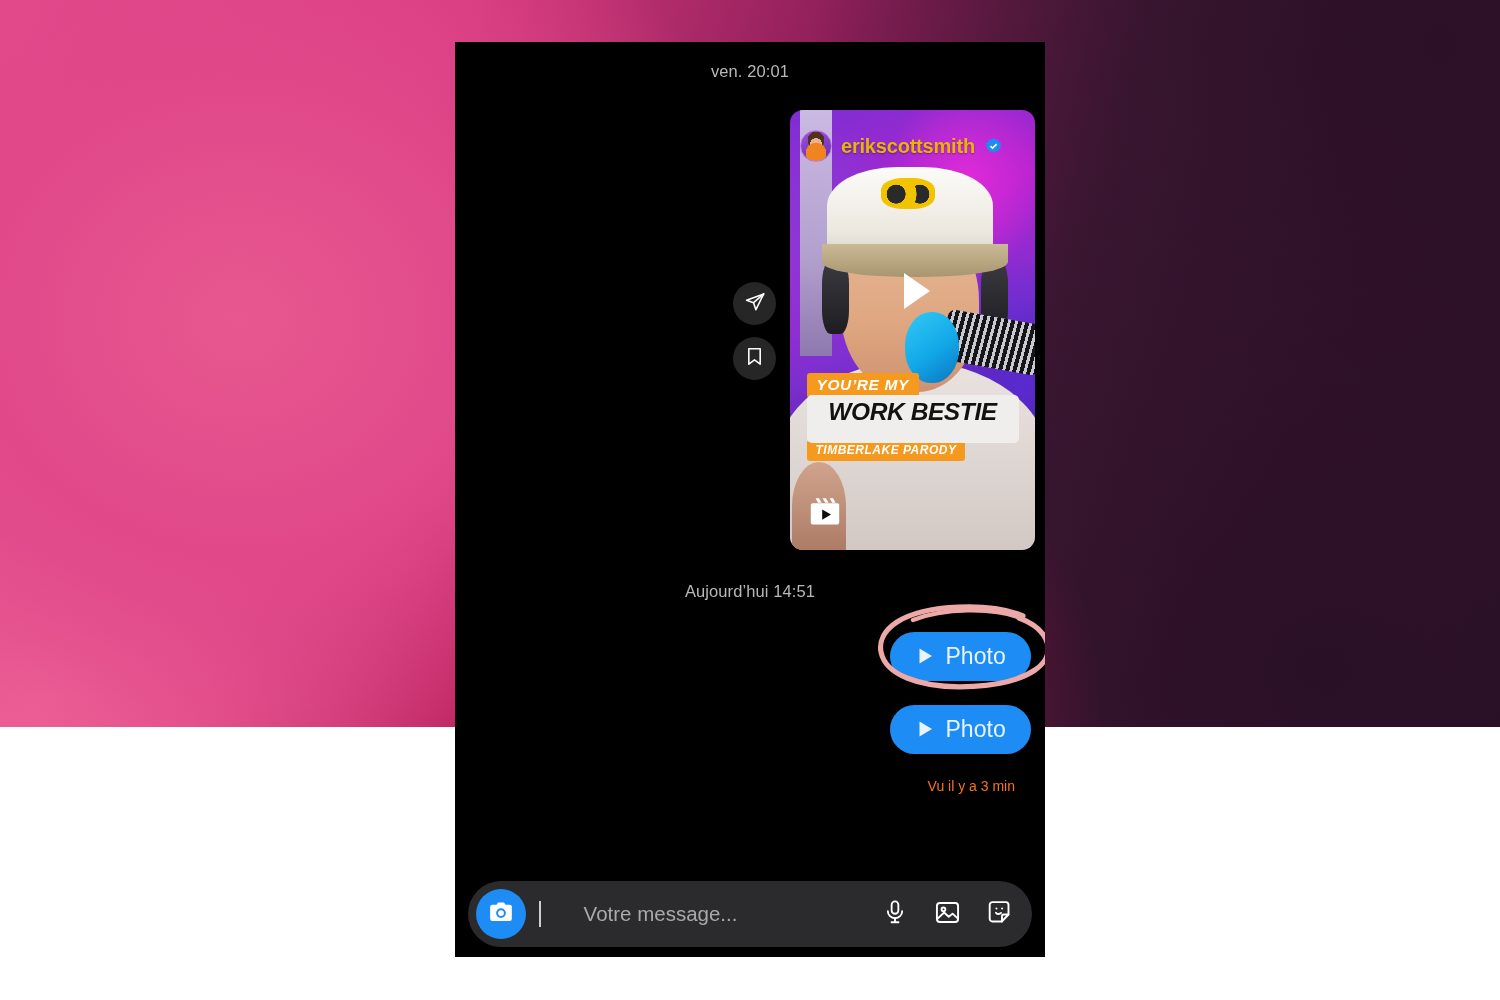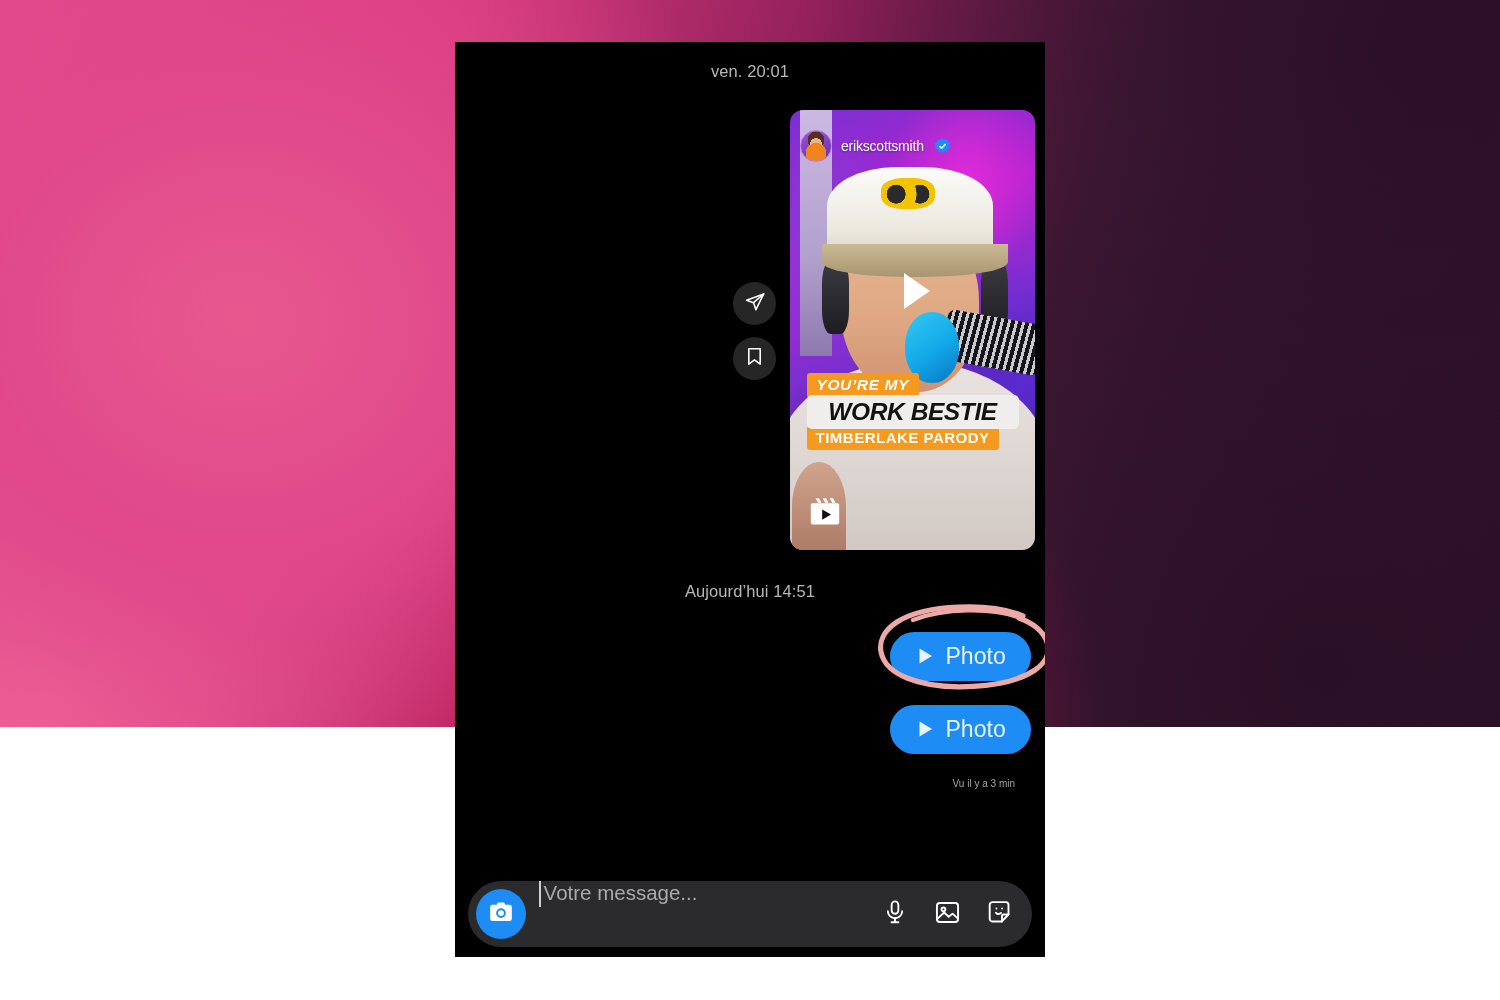--- a/index.html
+++ b/index.html
@@ -225,23 +225,23 @@
     border-radius: 50%;
     flex: 0 0 auto;
     background:
       radial-gradient(circle at 50% 74%, #f0851f 0 38%, rgba(0,0,0,0) 39%),
       radial-gradient(circle at 50% 44%, #e8b38d 0 26%, rgba(0,0,0,0) 27%),
       radial-gradient(circle at 50% 30%, #52321f 0 32%, rgba(0,0,0,0) 33%),
       linear-gradient(160deg, #9b52d8, #6a2bb0);
     border: 1.6px solid #c07de8;
   }
   #reel-username {
-    color: #ffffff;
-    font-size: 14px;
-    font-weight: normal;
+    color: #eab308;
+    font-size: 20px;
+    font-weight: bold;
     letter-spacing: -.2px;
     text-shadow: 0 1px 2px rgba(0,0,0,.35);
   }
   #reel-verified { flex: 0 0 auto; display: flex; }
 
   
   #reel-play {
     position: absolute;
     left: 50%;
     top: 50%;
@@ -273,40 +273,41 @@
     font-size: 15.5px;
     font-weight: bold;
     font-style: italic;
     letter-spacing: .6px;
     padding: 3px 10px 4px;
     border-radius: 3px;
   }
   #cap-line2-wrap {
     background: #f0eeec;
     border-radius: 5px;
-    padding: 5px 9px 4px;
+    padding: 5px 9px 18px;
     margin-top: -3px;
     width: 100%;
     text-align: center;
     position: relative;
     z-index: 2;
   }
   #cap-line2 {
     color: #121212;
     font-size: 24.5px;
     font-weight: bold;
     font-style: italic;
     letter-spacing: -.4px;
     line-height: 1;
   }
   #cap-line3 {
     background: #f59a1e;
     color: #ffffff;
-    font-size: 15px;
+    font-size: 12px;
     font-weight: bold;
+    font-style: italic;
     letter-spacing: .5px;
     padding: 3px 9px 4px;
     border-radius: 3px;
     margin-top: -3px;
   }
 
   
   .bubble-row {
     position: absolute;
     right: 14px;
@@ -328,22 +329,22 @@
     letter-spacing: .1px;
   }
   #row-photo-1 { top: 590px; }
   #row-photo-2 { top: 663px; }
   #row-thanks  { top: 768px; }
 
   #seen-status {
     position: absolute;
     right: 30px;
     top: 736px;
-    color: #a3a3a3;
-    font-size: 10px;
+    color: #f97316;
+    font-size: 14px;
     margin-left: 44px;
   }
 
   
   #upload-spinner {
     position: absolute;
     right: -32px;
     top: 50%;
     transform: translateY(-50%);
     width: 22px;
@@ -380,21 +381,23 @@
     border-radius: 50%;
     background: #1d8cf5;
     flex: 0 0 auto;
     display: flex;
     align-items: center;
     justify-content: center;
   }
   #composer-input {
     flex: 1 1 auto;
     display: flex;
+    align-items: center;
     height: 100%;
+    gap: 40px;
   }
   #text-caret {
     width: 1.6px;
     height: 26px;
     background: #cfcfcf;
     margin-right: 3px;
   }
   #composer-placeholder {
     color: #a9a9ac;
     font-size: 20.5px;

